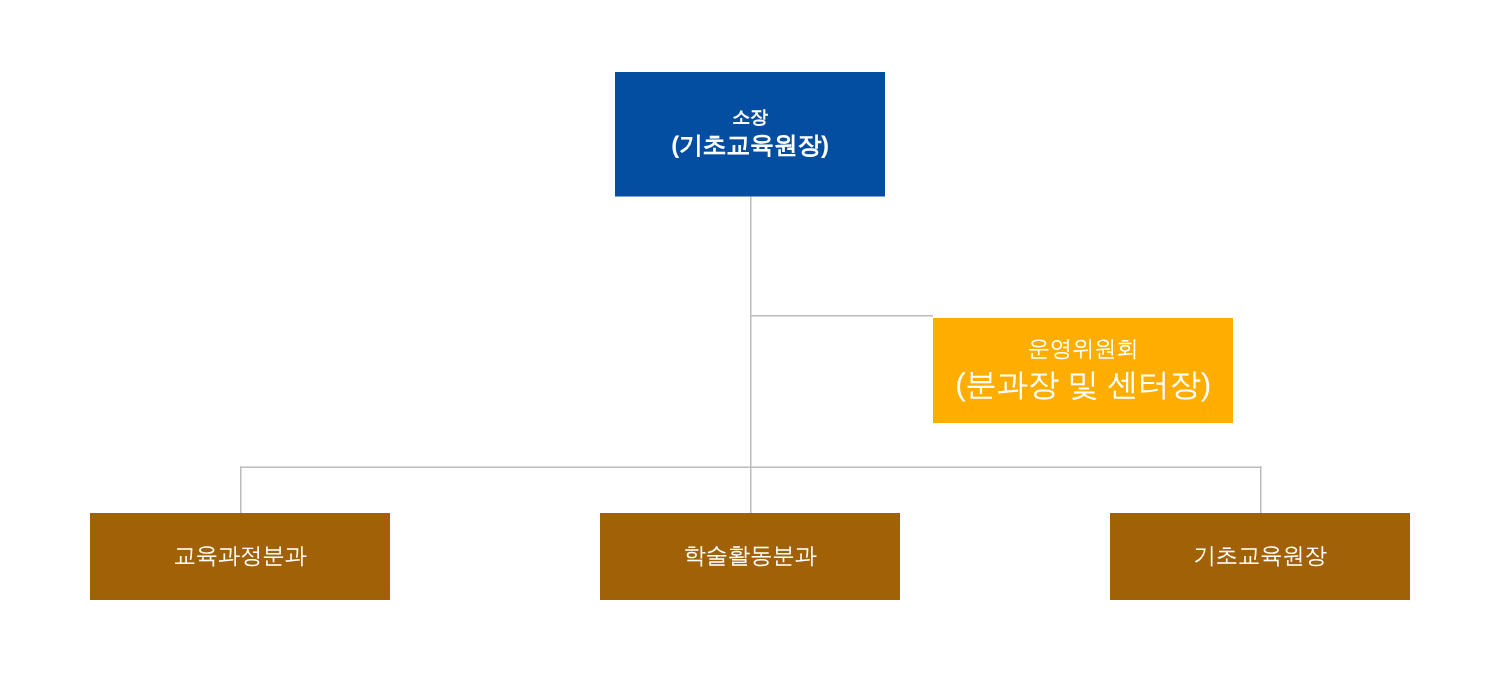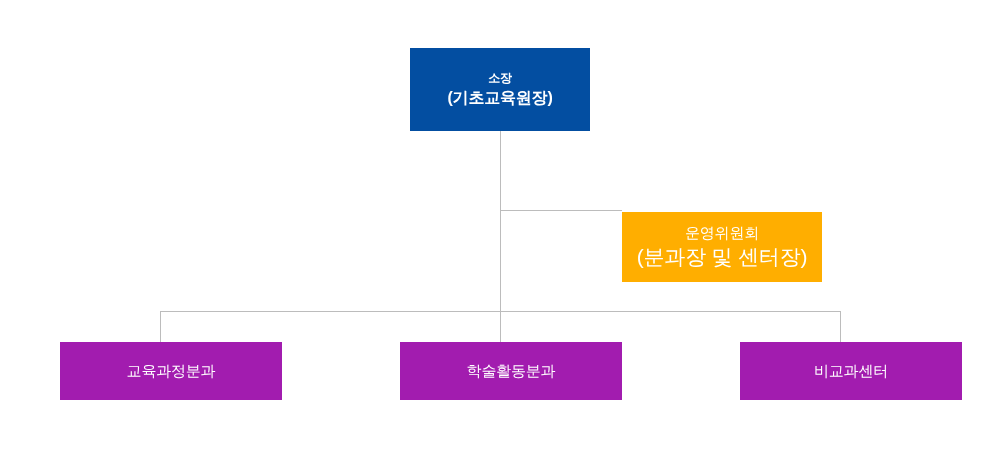--- a/index.html
+++ b/index.html
@@ -61,23 +61,23 @@
     height: 70px;
     background: #ffae00;
     margin-top: 32px;
   }
   #node-steering-committee .line1 { font-size: 15px; font-weight: normal; }
   #node-steering-committee .line2 { font-size: 21px; font-weight: normal; }
 
   
   .node.division {
     top: 342px;
-    width: 222px;
+    width: 200px;
     height: 58px;
-    background: #a21caf;
+    background: #a16207;
   }
   .node.division .line1 {
     font-size: 15px;
     font-weight: normal;
   }
   #node-division-0 { left: 60px; }
   #node-division-1 { left: 400px; }
   #node-division-2 { left: 740px; }
 
   
@@ -120,16 +120,16 @@
     <span class="line2">(분과장 및 센터장)</span>
   </div>
 
   <div class="node division" id="node-division-0">
     <span class="line1">교육과정분과</span>
   </div>
   <div class="node division" id="node-division-1">
     <span class="line1">학술활동분과</span>
   </div>
   <div class="node division" id="node-division-2">
-    <span class="line1">비교과센터</span>
+    <span class="line1">기초교육원장</span>
   </div>
 
 </div>
 
 </body></html>

